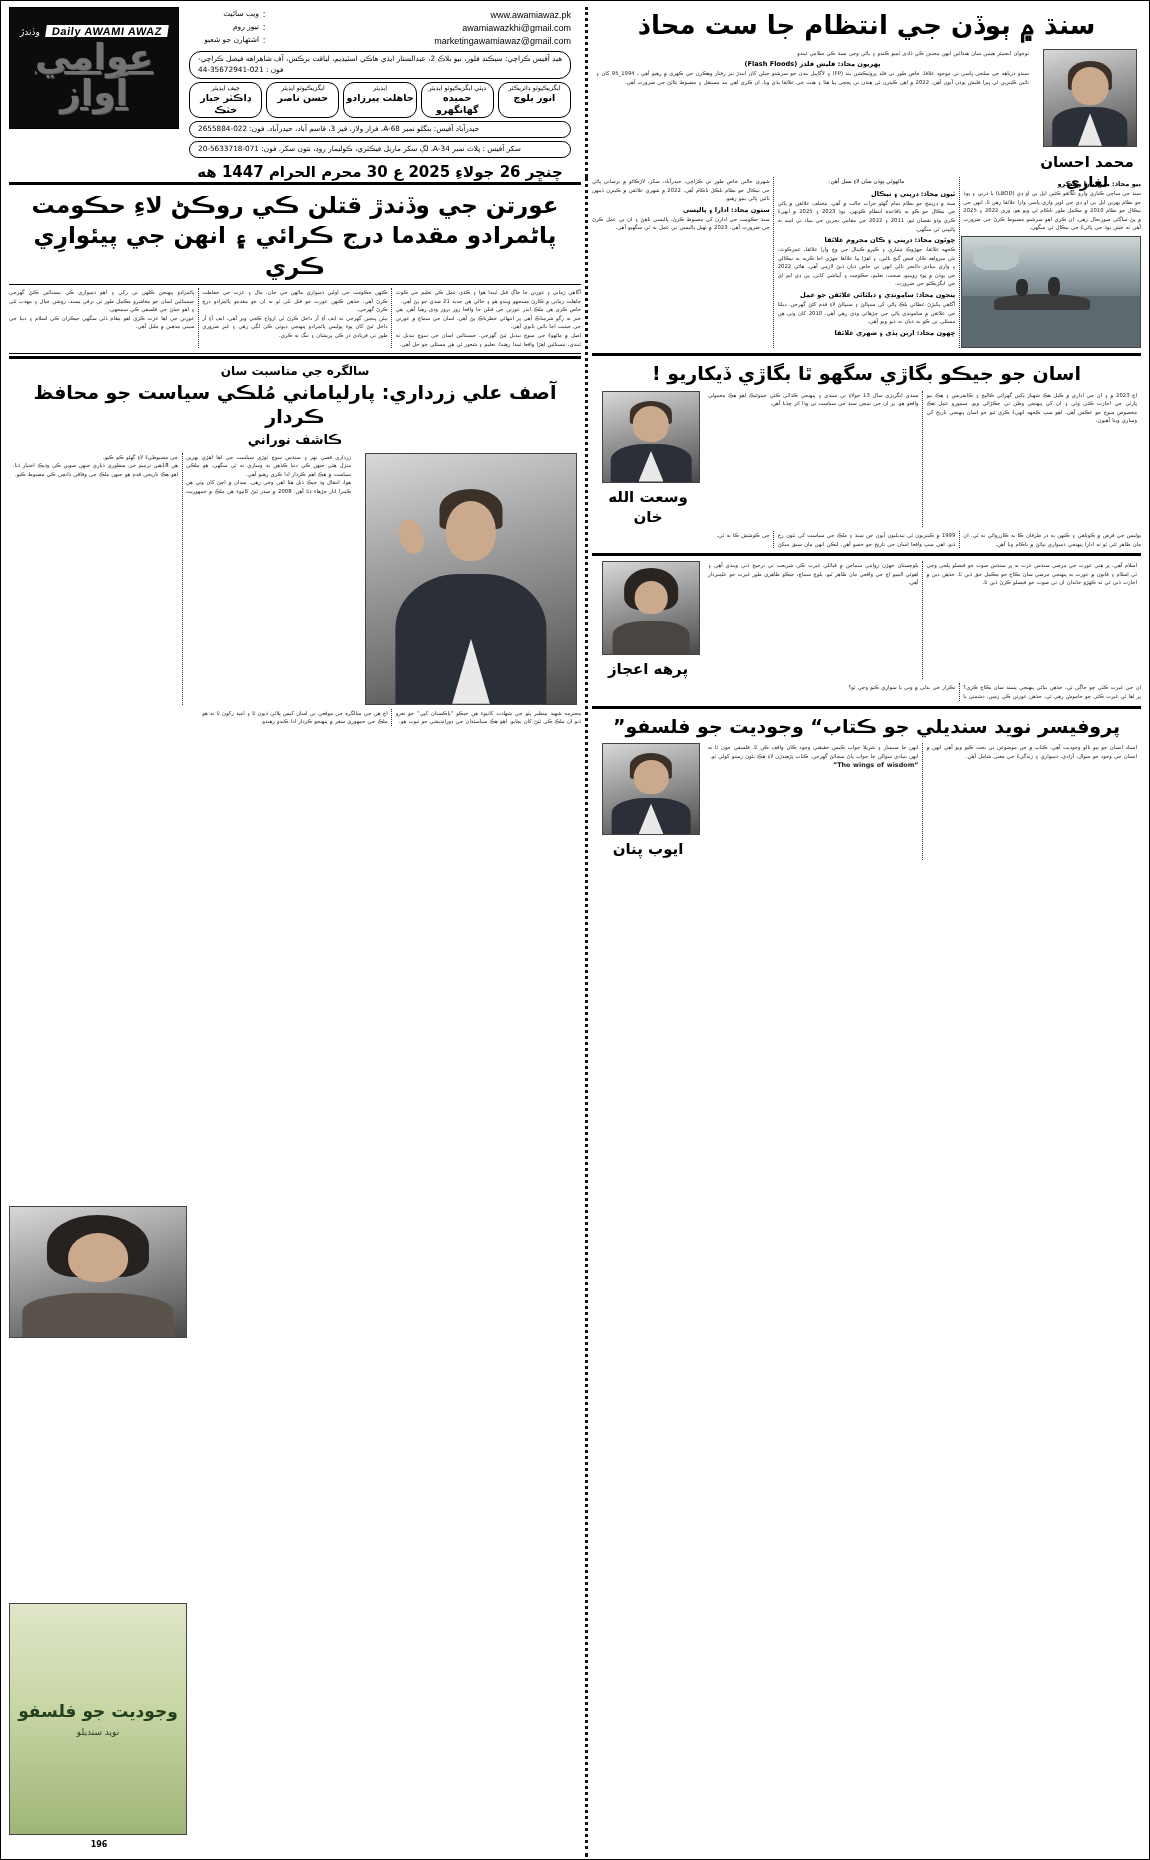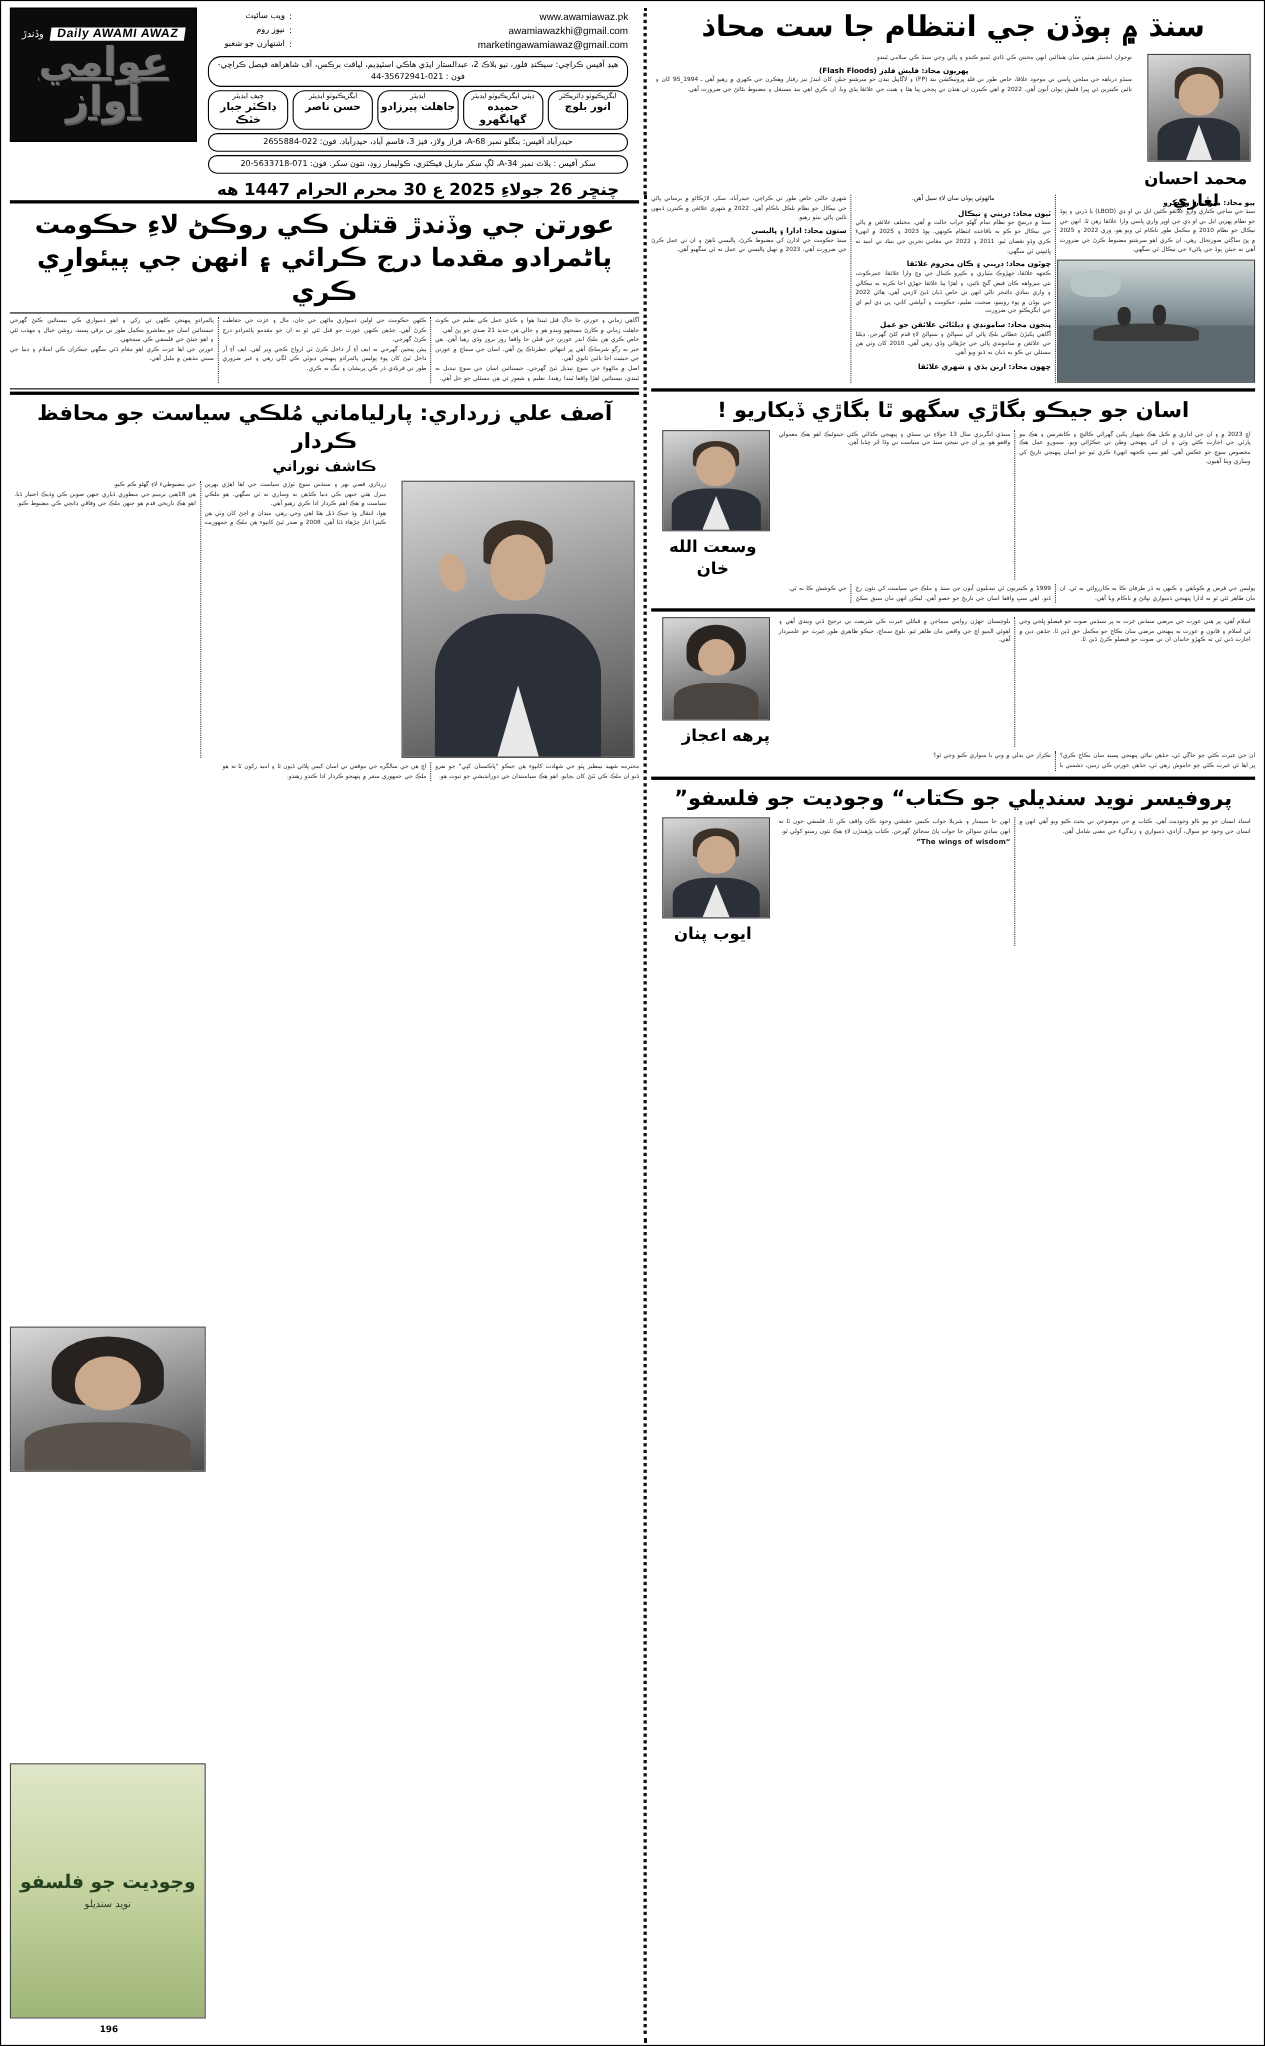--- a/index.html
+++ b/index.html
@@ -62,21 +62,21 @@
   }
   .contact-label{width:70px;text-align:right;font-size:7.5px;}
   .contact-colon{width:10px;text-align:center;}
   .contact-val{
     font-family:Liberation Sans, sans-serif;font-size:9px;direction:ltr;
     text-align:right;flex:1;margin-left:23px;
   }
   .addr{
     border:1px solid #000;border-radius:12px;
     font-size:7.3px;padding:2px 8px;margin-top:3px;line-height:1.5;
-    text-align:center;
+    text-align:left;
   }
   .staff-row{
     display:flex;flex-direction:row-reverse;gap:4px;margin-top:3px;
   }
   .staff{
     flex:1;border:1px solid #000;border-radius:11px;
     text-align:center;padding:1px 2px;
   }
   .staff .t{font-size:6.3px;line-height:1.25;}
   .staff .n{font-size:9.5px;font-weight:bold;line-height:1.25;}
@@ -238,20 +238,21 @@
         <div class="body">خاص ڪري هن ملڪ اندر عورتن جي قتلن جا واقعا روز بروز وڌي رهيا آهن. هي خبر نه رڳو شرمناڪ آهي پر انتهائي خطرناڪ پڻ آهي. اسان جي سماج ۾ عورتن جي حيثيت اڃا تائين ثانوي آهي.</div>
         <div class="body">اصل ۾ ماڻهوءَ جي سوچ تبديل ٿيڻ گهرجي. جيستائين اسان جي سوچ تبديل نه ٿيندي، تيستائين اهڙا واقعا ٿيندا رهندا. تعليم ۽ شعور ئي هن مسئلي جو حل آهي.</div>
         <div class="body">ڪٿهن حڪومت جي اولين ذميواري ماڻهن جي جان، مال ۽ عزت جي حفاظت ڪرڻ آهي. جڏهن ڪنهن عورت جو قتل ٿئي ٿو ته ان جو مقدمو پاڻمرادو درج ڪرڻ گهرجي.</div>
         <div class="body">ٻيئن پنجين گهرجي ته ايف آءِ آر داخل ڪرڻ ٿي ارواح ڪجي وير آهي. ايف آءِ آر داخل ٿيڻ کان پوء پوليس پاڻمرادو پنهنجي ڊيوٽي ڪي لڳي رهي ۽ غير ضروري طور تي فريادي ڌر ڪي پريشان ۽ تنگ نه ڪري.</div>
         <div class="body">پاڻمرادو پنهنجن ڪلهن تي رکي ۽ اهو ذميواري ڪي نيستائين ڪٽڻ گهرجي جيستائين اسان جو معاشرو مڪمل طور تي ترقي پسند، روشن خيال ۽ مهذب ٿئي ۽ اهو جيئڻ جي فلسفي ڪي سمجهي.</div>
         <div class="body">عورتن جي اها عزت ڪري اهو مقام ڏئي سگهي جيڪران ڪي اسلام ۽ دنيا جي سيني مذهبن ۾ مليل آهي.</div>
       </div>
 
       <div class="hr-double"></div>
 
+      <div class="kicker">سالگره جي مناسبت سان</div>
       <div class="hl-md">آصف علي زرداري: پارلياماني مُلڪي سياست جو محافظ ڪردار</div>
       <div class="byline-sm" style="margin-top:2px;">ڪاشف نوراني</div>
 
       <div style="display:flex;flex-direction:row-reverse;margin-top:4px;">
         <div style="flex:1;padding:0 4px;columns:2;column-gap:8px;column-rule:1px dotted #333;">
           <div class="body">زرداري قصي نهر ۽ سنڌس سوچ ٽوڙي سياست جي اها اهڙي بهرين منزل هئي جنهن ڪي دنيا ڪڏهن به وساري نه ٿي سگهي. هو ملڪي سياست ۾ هڪ اهم ڪردار ادا ڪري رهيو آهي.</div>
           <div class="body">هوا، انتقال وڌ جيڪ ڏنل هٿا اهي وڃي رهي. ميدان ۾ اچڻ کان وٺي هن ڪيترا اتار چڙهاء ڏٺا آهن. 2008 ۾ صدر ٿيڻ کانپوء هن ملڪ ۾ جمهوريت جي مضبوطيءَ لاءِ گهڻو ڪم ڪيو.</div>
           <div class="body">هن 18هين ترميم جي منظوري ڏياري جنهن صوبن ڪي وڌيڪ اختيار ڏنا. اهو هڪ تاريخي قدم هو جنهن ملڪ جي وفاقي ڍانچي ڪي مضبوط ڪيو.</div>
         </div>
         <div style="width:218px;flex:none;padding:0 4px;">
@@ -332,21 +333,21 @@
       <div class="hr-heavy"></div>
 
 
       <div style="display:flex;flex-direction:row-reverse;margin-top:5px;">
         <div style="width:104px;flex:none;padding:0 4px;">
           <div class="photo p-portrait" style="width:96px;height:92px;">
             <div class="hair" style="top:6%;width:56%;height:46%;border-radius:50% 50% 30% 30%;background:#2a2420;"></div>
             <div class="head" style="top:20%;width:34%;height:36%;"></div>
             <div class="body-sh" style="width:80%;height:36%;background:#4a4540;"></div>
           </div>
-          <div class="byline" style="margin-top:4px;text-align:right;">پرهه اعجاز</div>
+          <div class="byline" style="margin-top:4px;">پرهه اعجاز</div>
         </div>
         <div style="flex:1;padding:0 4px;columns:2;column-gap:8px;column-rule:1px dotted #333;">
           <div class="body">اسلام آهي، پر هتي عورت جي مرضي سنڌس عزت ته پر سنڌس صوت جو فيصلو ڀلجي وڃي ٿي اسلام ۽ قانون ۾ عورت به پنهنجي مرضي سان نڪاح جو مڪمل حق ڏين ٿا. جڏهن دين ۾ اجازت ڏني ٿي ته ڪهڙو خاندان ان تي صوت جو فيصلو ڪرڻ ڏين ٿا.</div>
           <div class="body">بلوچستان جهڙن روايتي سماجن ۾ قبائلي غيرت ڪي شريعت تي ترجيح ڏني ويندي آهي ۽ اهوئي الميو اڄ جي واقعي مان ظاهر ٿيو. بلوچ سماج، جيڪو ظاهري طور غيرت جو علمبردار آهي.</div>
         </div>
       </div>
 
       <div style="columns:3;column-gap:8px;column-rule:1px dotted #333;margin-top:4px;">
         <div class="body">ان جي غيرت ڪٿي چو جاڳي ٿي، جڏهن نياڻي پنهنجي پسند سان نڪاح ڪري؟ پر اها ئي غيرت ڪٿي چو خاموش رهي ٿي، جڏهن عورتن ڪي زمين، دشمني يا تڪرار جي بدلي ۾ وني يا سواري ڪيو وڃي ٿو؟</div>
       </div>

